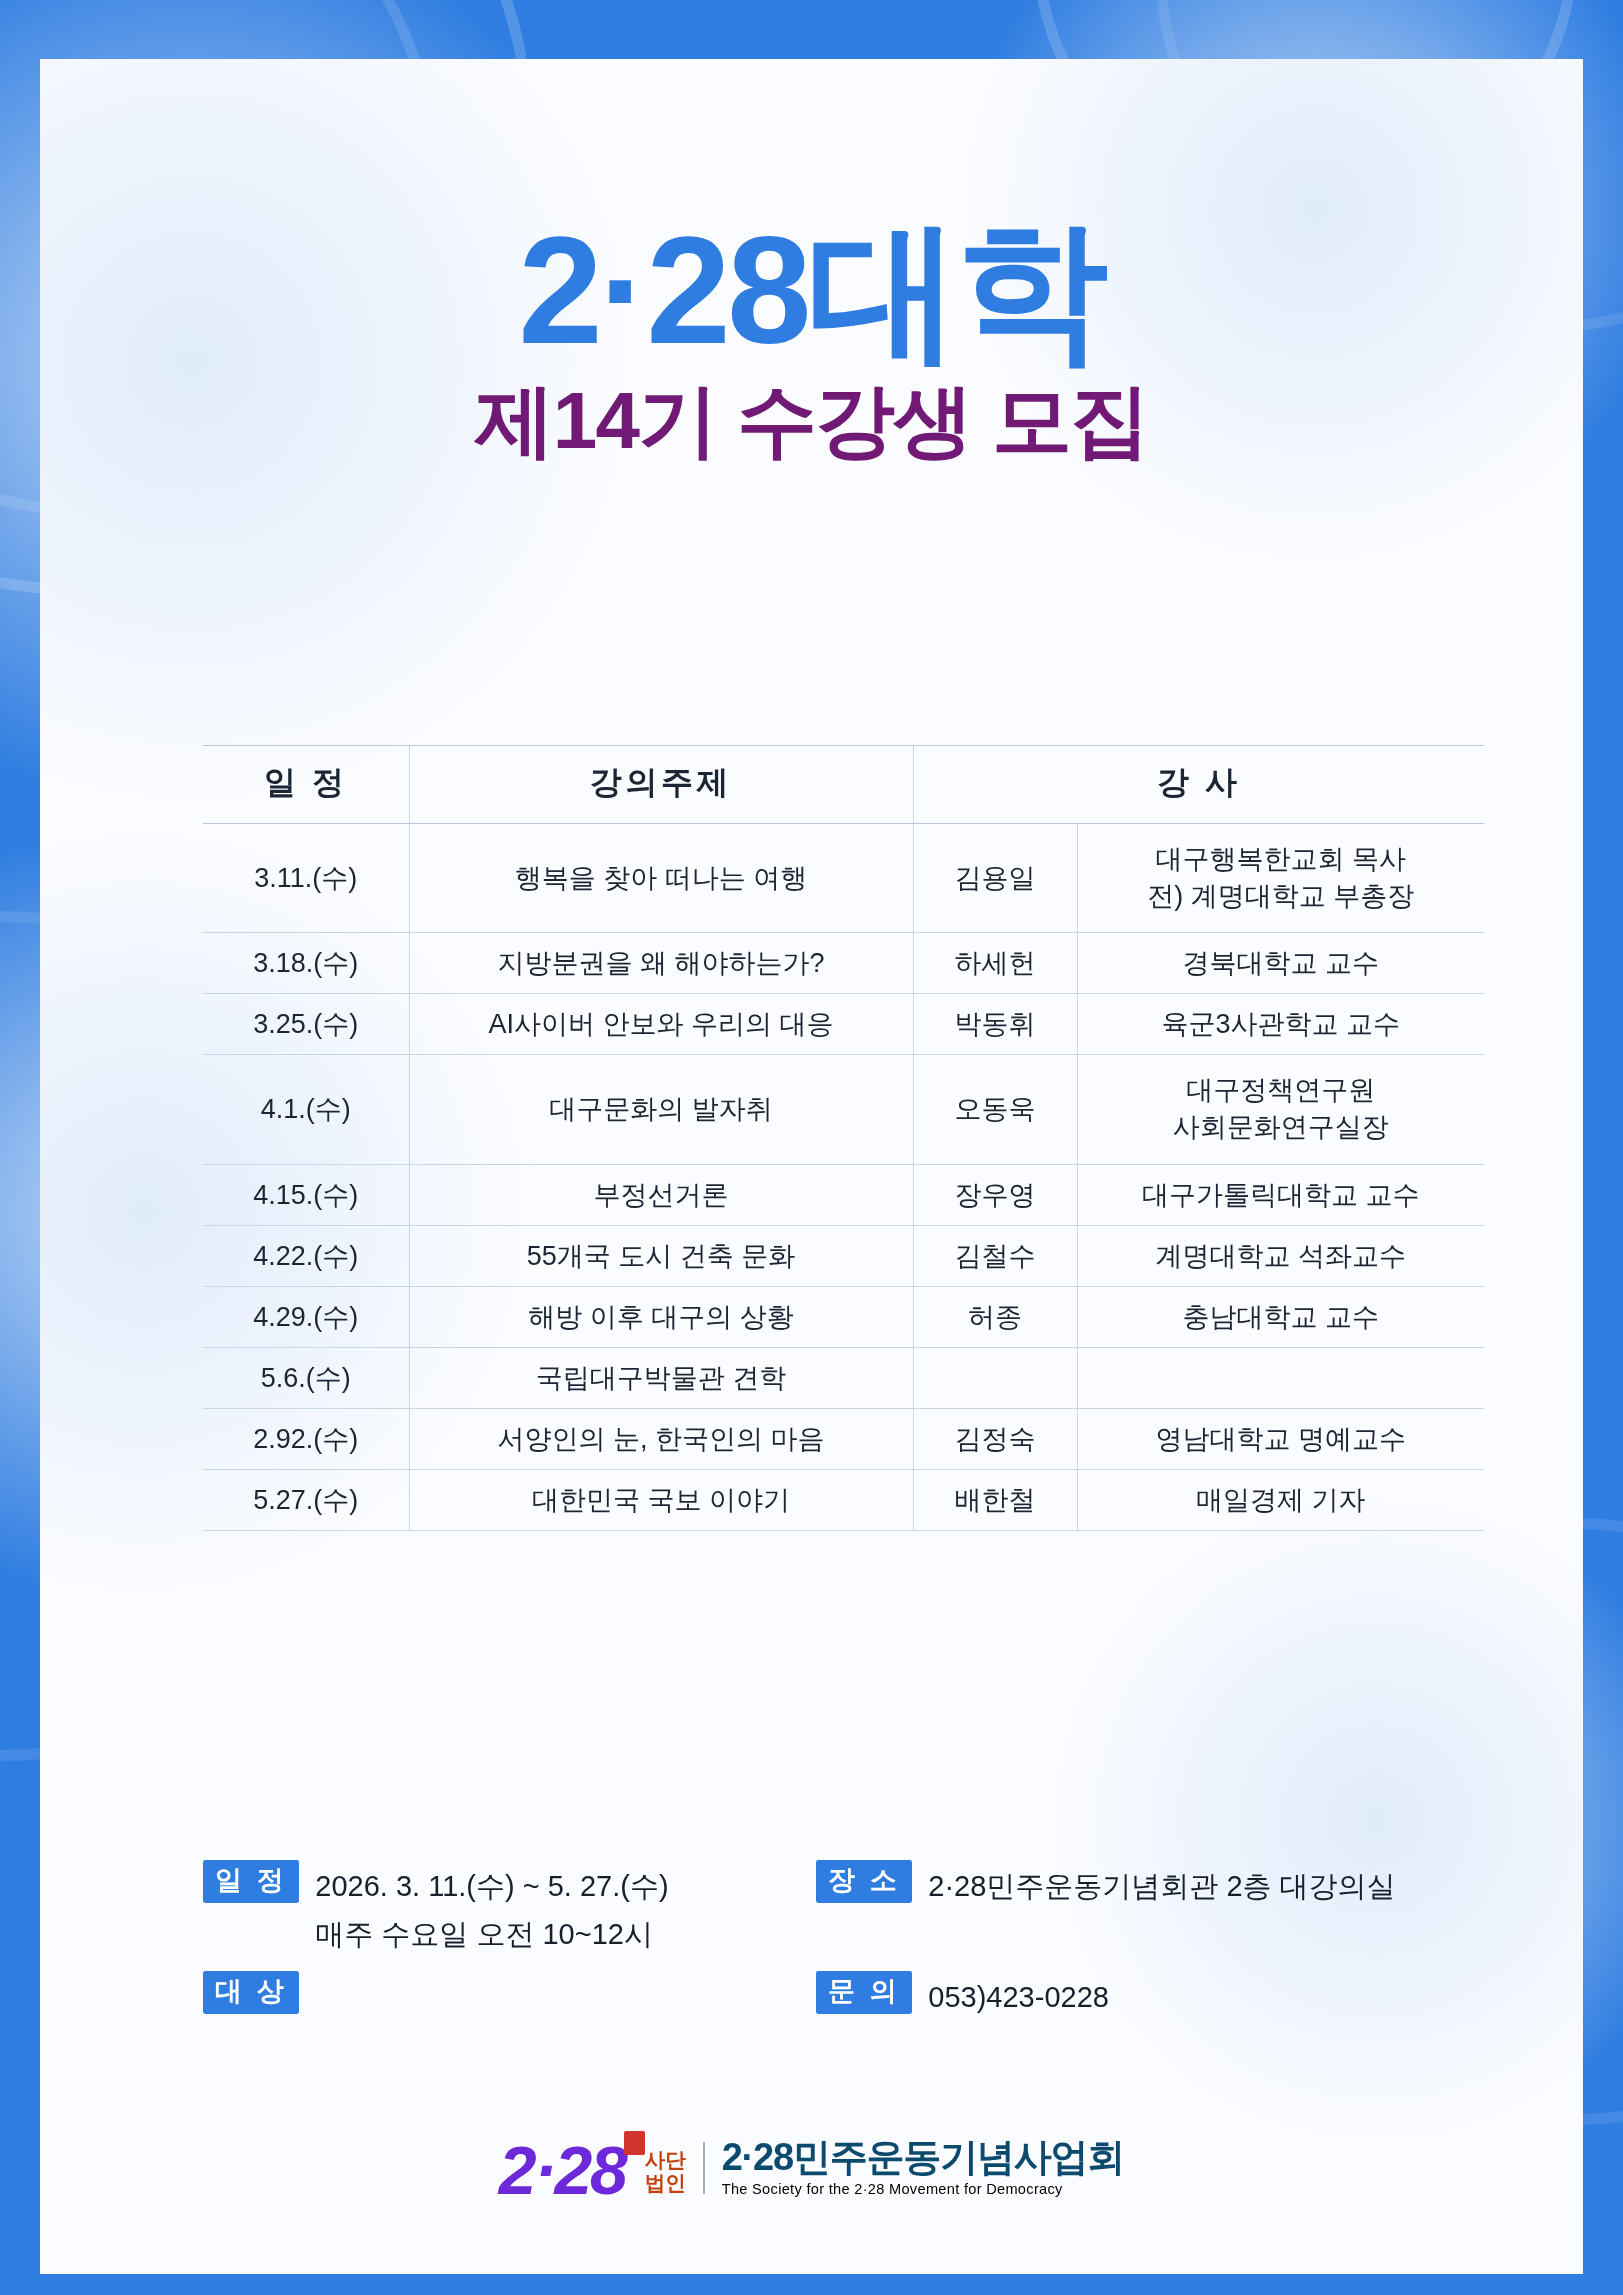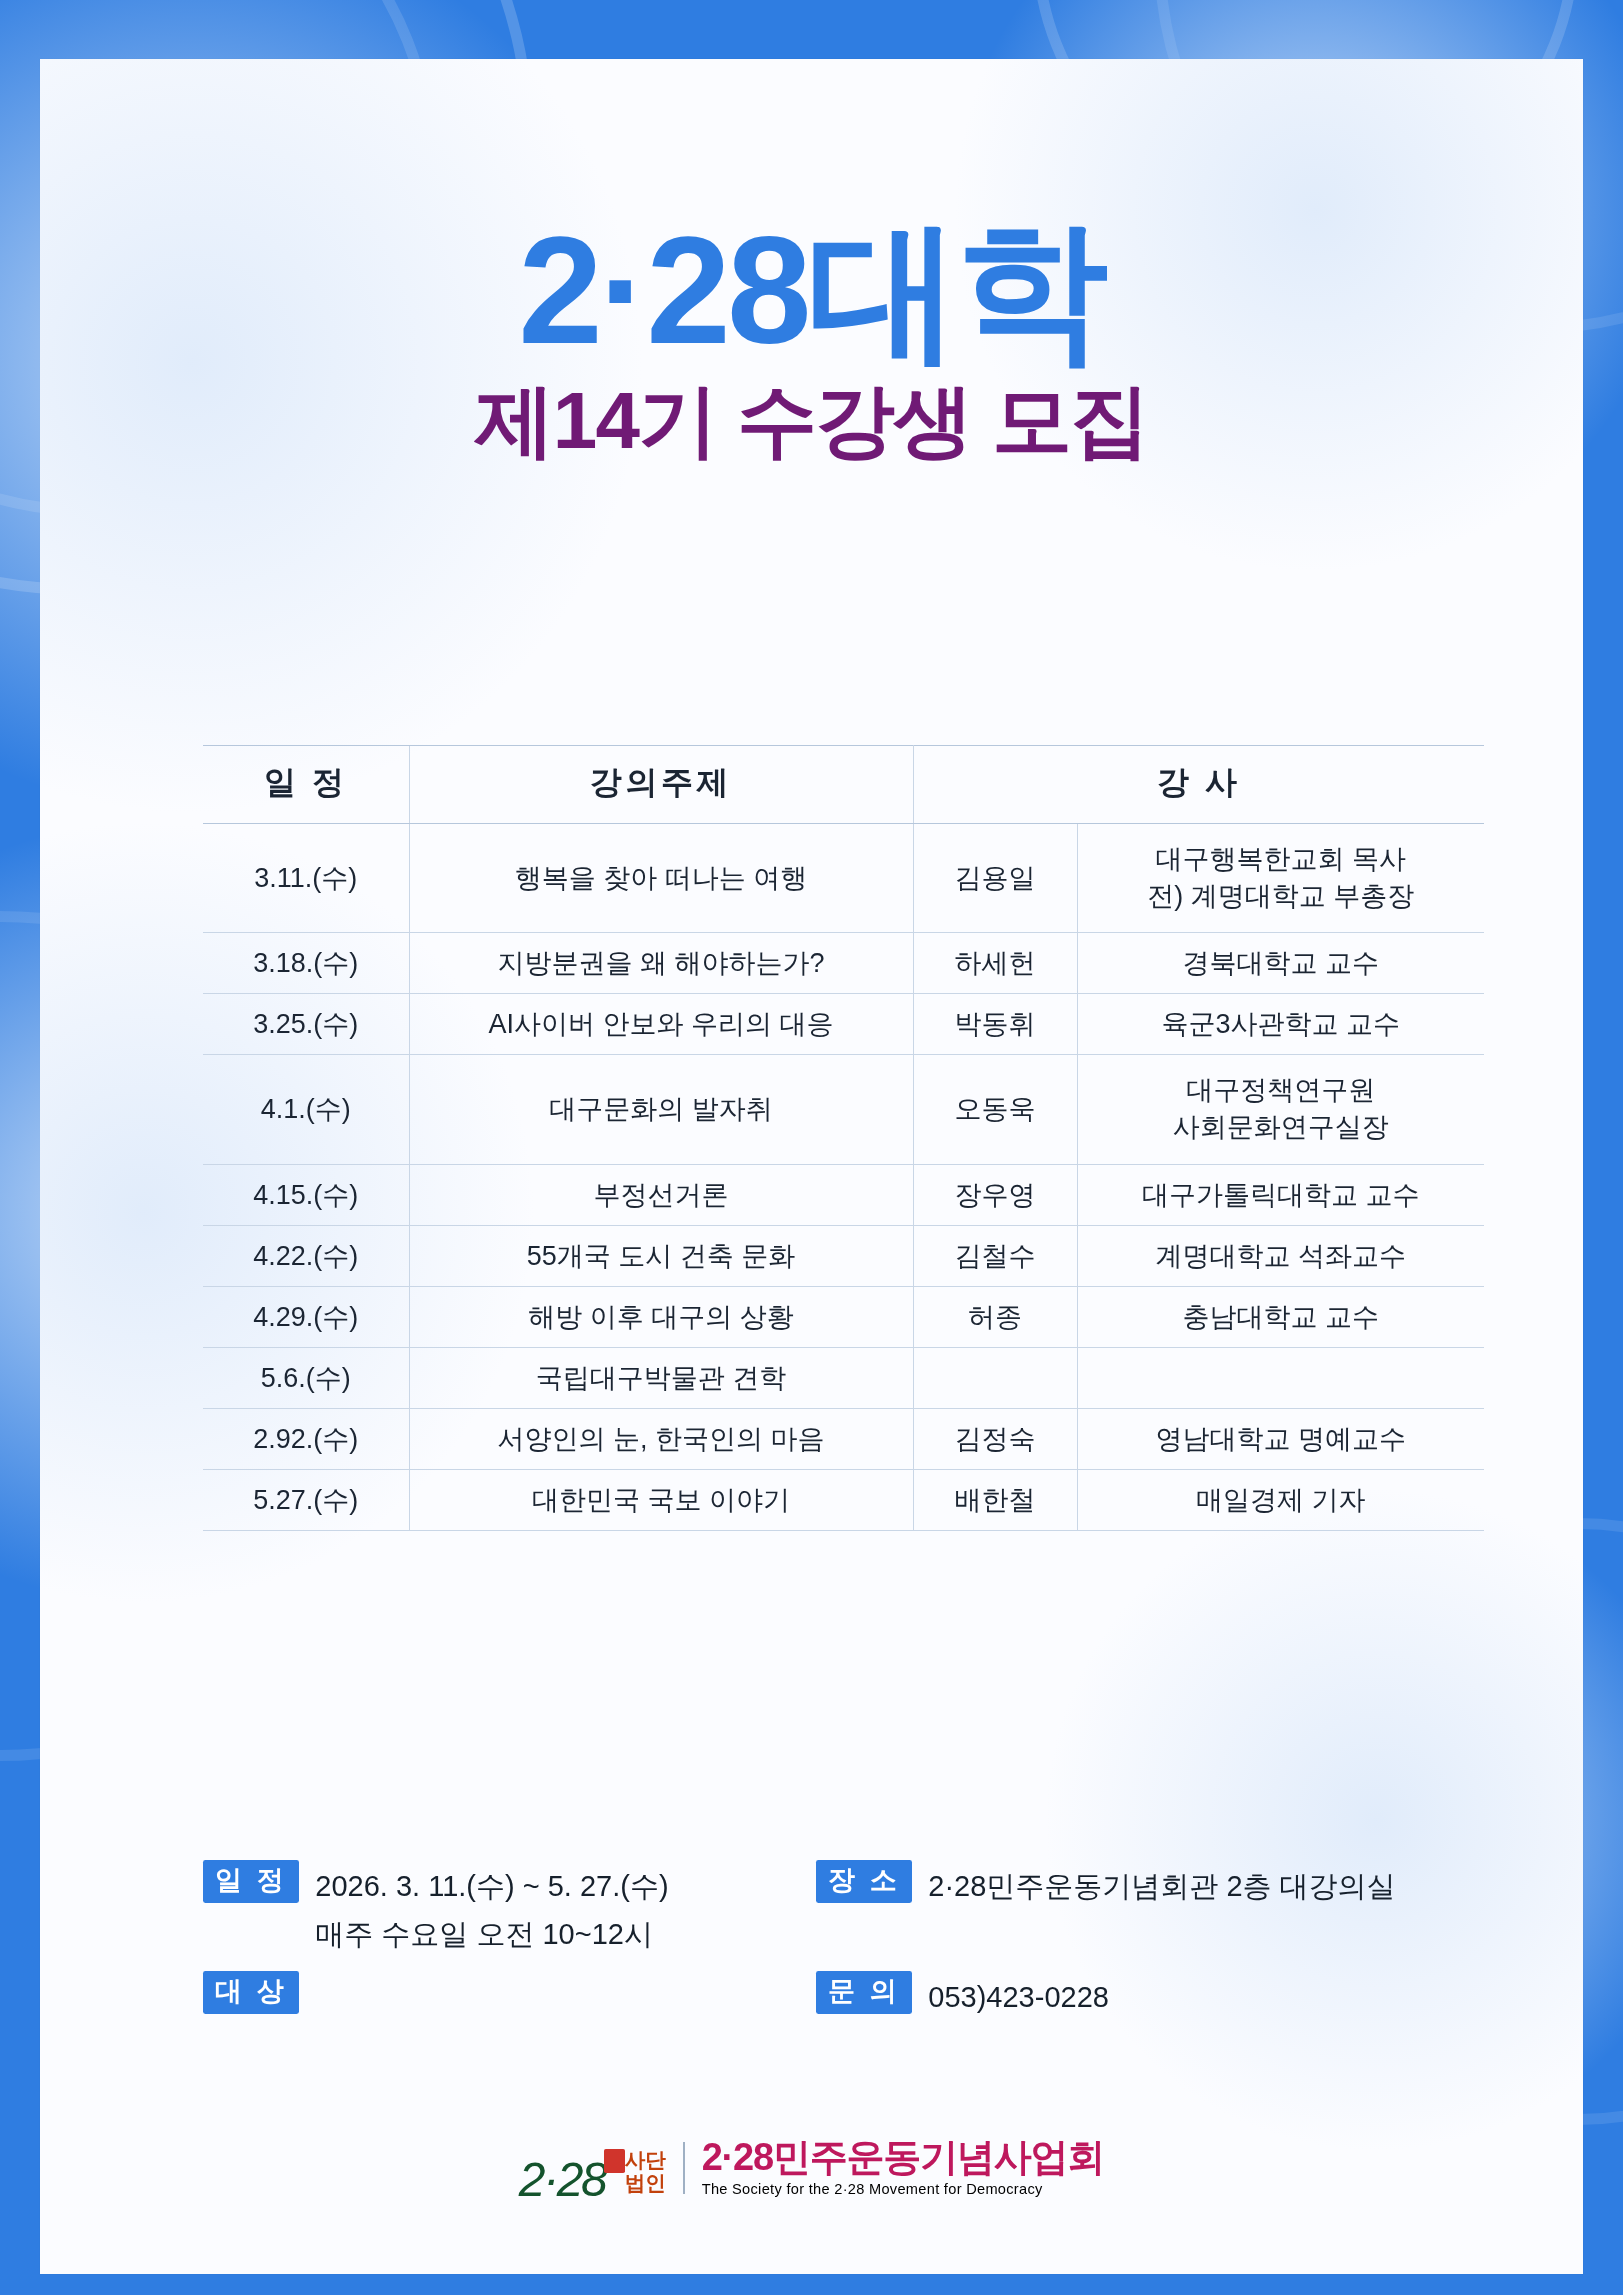--- a/index.html
+++ b/index.html
@@ -152,24 +152,24 @@
   .footer {
     position: absolute;
     left: 0; right: 0;
     bottom: 73px;
     display: flex;
     justify-content: center;
     align-items: flex-end;
     gap: 13.4px;
   }
   .logo-228 {
-    font-size: 48px;
-    font-weight: normal;
+    font-size: 68px;
+    font-weight: bold;
     font-style: italic;
-    color: #14532d;
+    color: #6d28d9;
     line-height: 0.9;
     letter-spacing: -2.4px;
     position: relative;
     padding-right: 6px;
   }
   .logo-flag {
     position: absolute;
     right: -13.4px;
     top: -8.5px;
     width: 20.6px;
@@ -187,21 +187,21 @@
   .logo-divider {
     width: 1.8px;
     height: 52px;
     background: #9fb0c4;
     margin: 0 3.6px 7.3px;
   }
   .logo-org { padding-bottom: 3.6px; }
   .logo-org-main {
     font-size: 38px;
     font-weight: bold;
-    color: #be185d;
+    color: #0c4a6e;
     letter-spacing: -1.2px;
     line-height: 1.05;
   }
   .logo-org-en {
     font-size: 14.6px;
     color: #000000;
     letter-spacing: 0.3px;
     margin-top: 3.6px;
   }
 </style>

